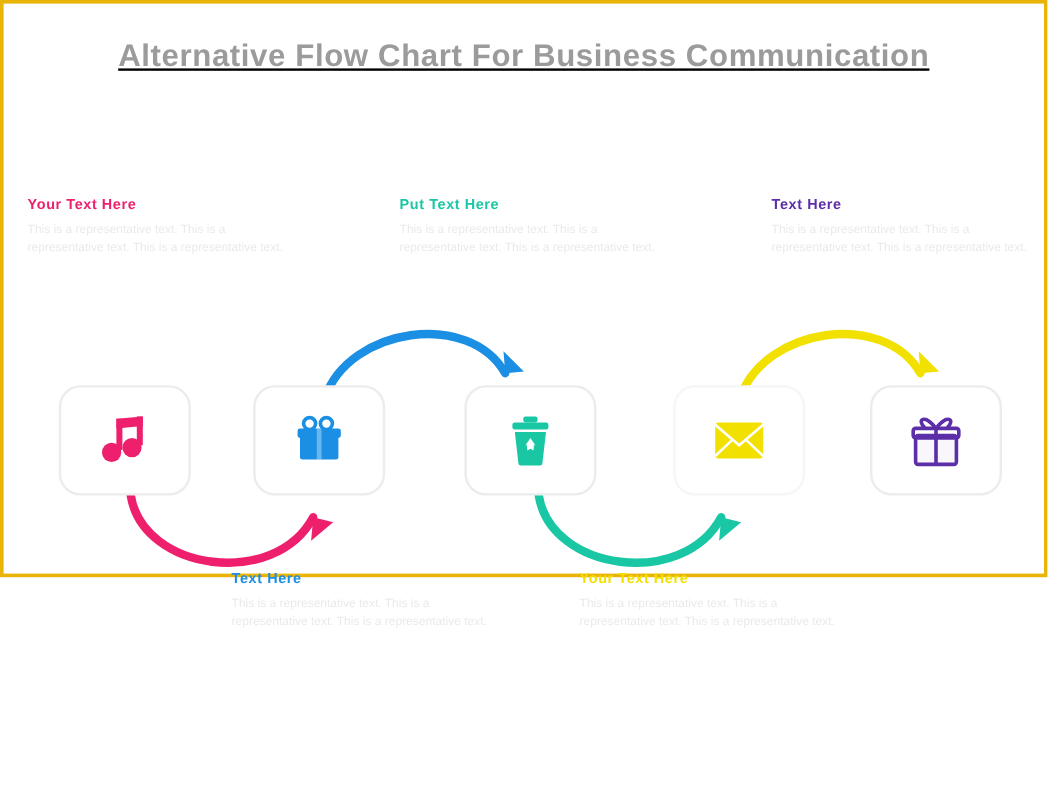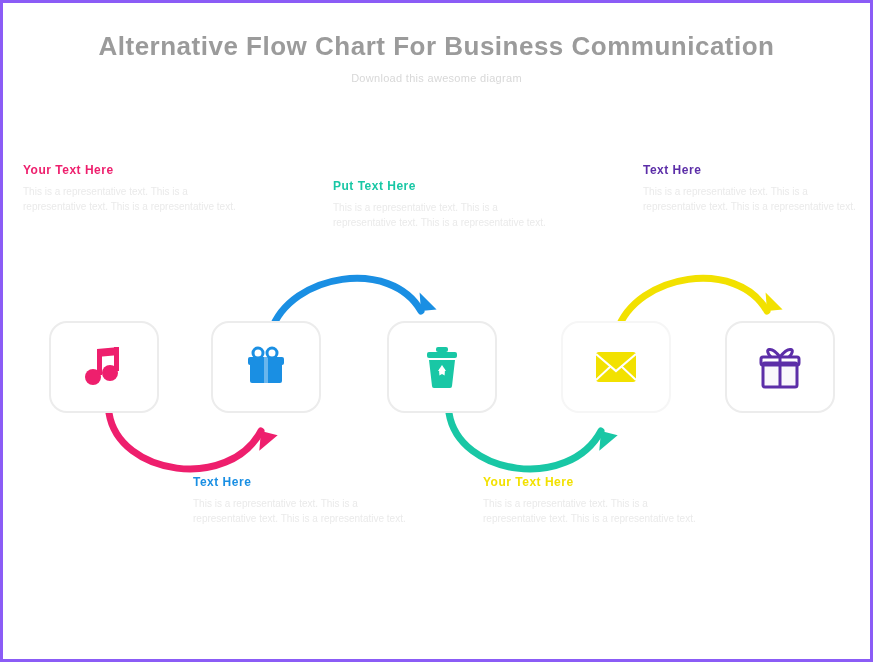--- a/index.html
+++ b/index.html
@@ -1,26 +1,26 @@
 <!DOCTYPE html>
 <html><head>
 <meta charset="utf-8">
 <style>
   * { margin: 0; padding: 0; box-sizing: border-box; }
   html, body { width: 873px; height: 662px; font-family: Arial, Helvetica, sans-serif; background: #fff; }
-  .slide { position: relative; width: 873px; height: 662px; background: #fff; border: 3px solid #8b5cf6; }
+  .slide { position: relative; width: 873px; height: 481px; background: #fff; border: 3px solid #eab308; text-decoration: underline; }
   .title { text-align: center; font-size: 26px; font-weight: 700; color: #9b9b9b; letter-spacing: 0.5px; margin-top: 28px; }
   .subtitle { text-align: center; font-size: 11px; color: #d8d8d8; margin-top: 10px; letter-spacing: 0.3px; }
 
   
   .block { position: absolute; width: 220px; text-align: left; }
   .block .head { font-size: 12px; font-weight: 600; letter-spacing: 0.5px; }
   .block .body { font-size: 10px; color: #eaeaea; margin-top: 8px; line-height: 1.45; }
   .block-top-1 { top: 160px; left: 20px; }
-  .block-top-2 { top: 160px; left: 330px; margin-top: 16px; }
+  .block-top-2 { top: 160px; left: 330px; }
   .block-top-3 { top: 160px; left: 640px; }
   .block-bot-1 { top: 472px; left: 190px; }
   .block-bot-2 { top: 472px; left: 480px; }
 
   
   .card { position: absolute; width: 110px; height: 92px; border: 2.5px solid #ececec; border-radius: 18px; background: #fff; display: flex; align-items: center; justify-content: center; }
   .card svg { display: block; }
   .card-1 { top: 318px; left: 46px; }
   .card-2 { top: 318px; left: 208px; }
   .card-3 { top: 318px; left: 384px; }
@@ -39,21 +39,20 @@
   .c-teal   { color: #19c7a5; }
   .c-yellow { color: #f2e100; }
   .c-purple { color: #5c2ea8; }
 </style>
 </head>
 <body>
 
 <div class="slide">
 
   <h1 class="title">Alternative Flow Chart For Business Communication</h1>
-  <div class="subtitle">Download this awesome diagram</div>
 
   <div class="block block-top-1">
     <div class="head c-pink">Your Text Here</div>
     <div class="body">This is a representative text. This is a representative text. This is a representative text.</div>
   </div>
   <div class="block block-top-2">
     <div class="head c-teal">Put Text Here</div>
     <div class="body">This is a representative text. This is a representative text. This is a representative text.</div>
   </div>
   <div class="block block-top-3">

